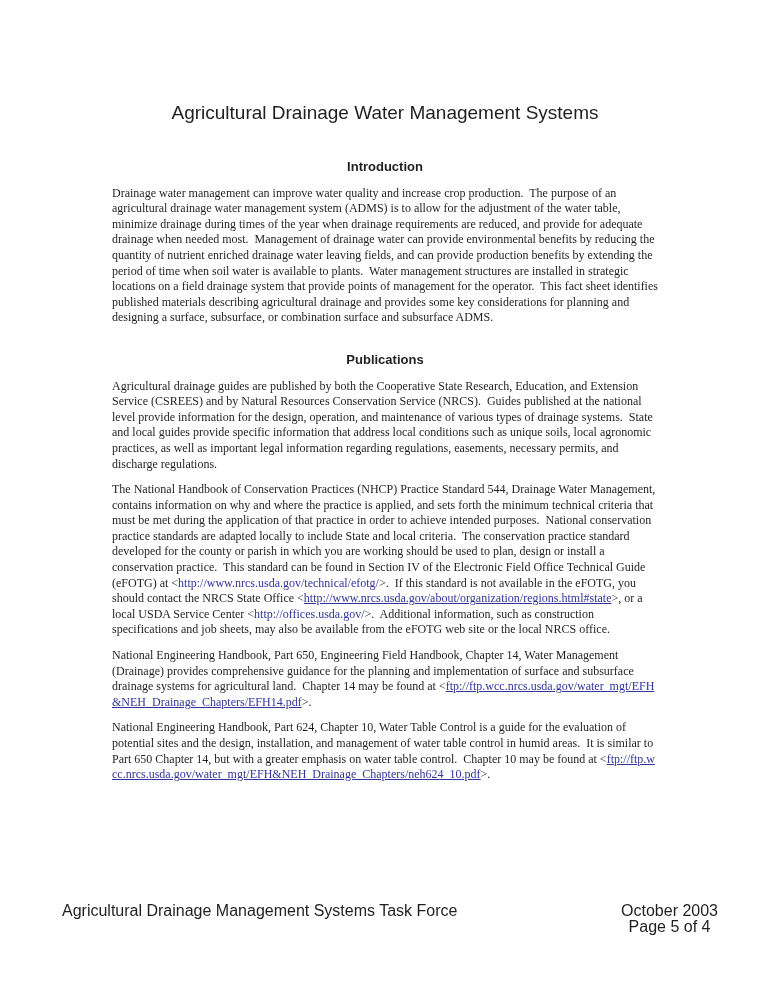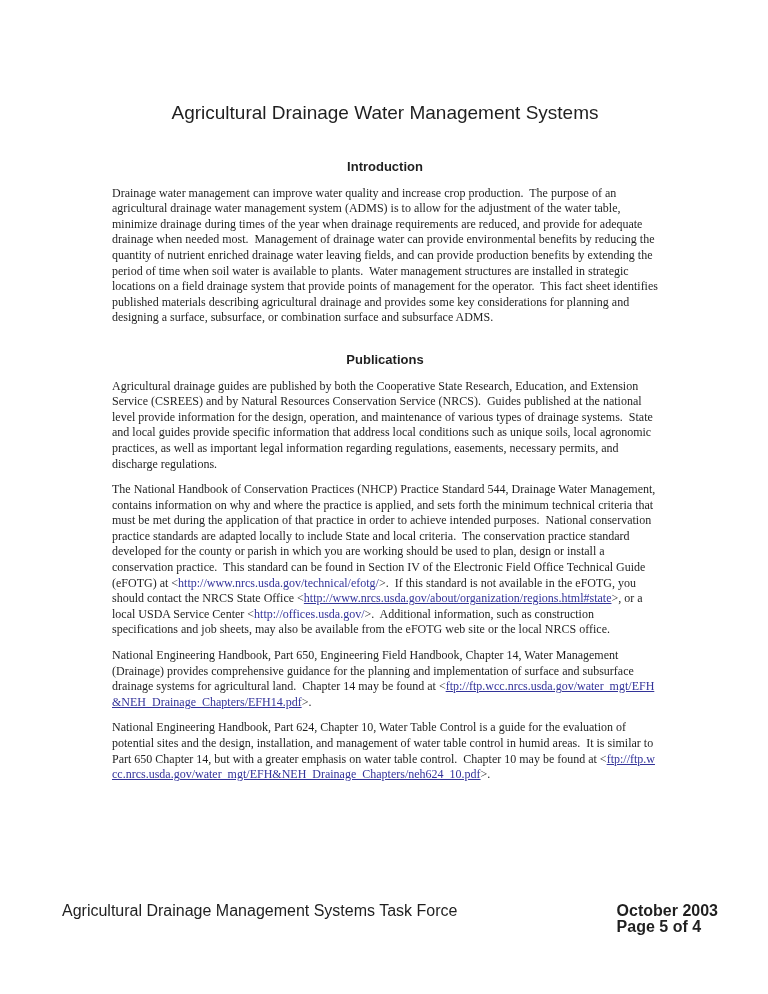--- a/index.html
+++ b/index.html
@@ -59,22 +59,21 @@
     left: 62px;
     right: 50px;
     top: 903px;
     display: flex;
     justify-content: space-between;
     align-items: flex-start;
     font-size: 16px;
     line-height: 15.6px;
   }
   .footer-right {
-    text-align: left;
-    font-weight: bold;
+    text-align: center;
   }
 </style>
 </head>
 <body>
 
 <div class="page">
 
   <h1 class="title"><span>Agricultural Drainage Water Management Systems</span><br></h1>
 
   <div class="content" id="content">

